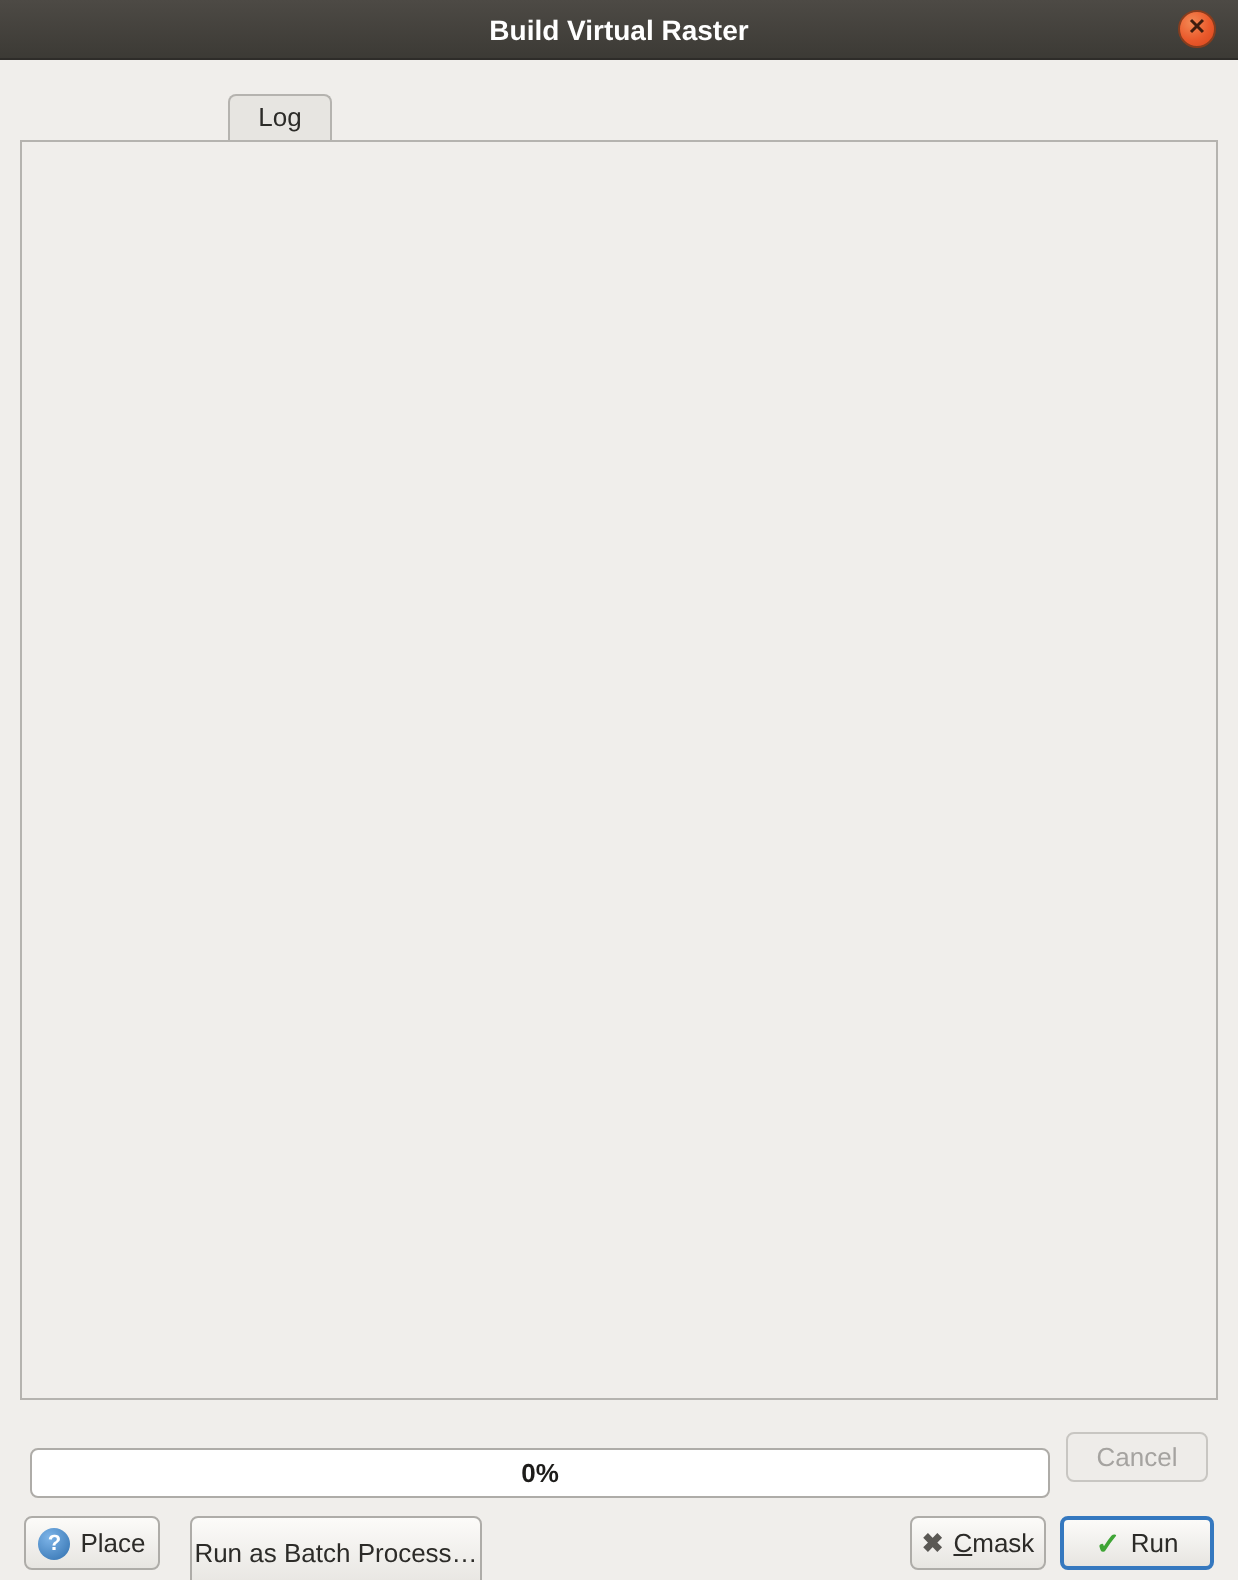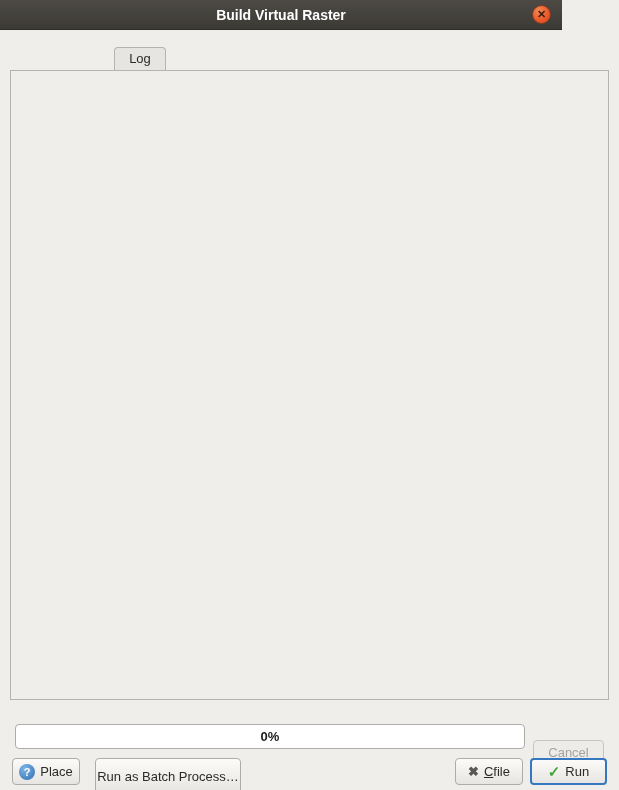--- a/index.html
+++ b/index.html
@@ -1,21 +1,21 @@
 <!DOCTYPE html>
 <html><head>
 <meta charset="utf-8">
 <style>
   * { margin:0; padding:0; box-sizing:border-box; }
   html,body { background:#d8d6d2; }
   body { font-family:"Liberation Sans", sans-serif; }
   .dlg { position:relative; width:619px; height:790px; background:#f0eeeb; overflow:hidden; }
 
   
-  .titlebar { position:absolute; left:0; top:0; width:562px; height:30px;
+  .titlebar { position:absolute; left:0; top:0; width:619px; height:30px;
     background:linear-gradient(#4d4a45,#3c3a35); border-bottom:1px solid #2e2c29; }
   .title { position:absolute; left:0; right:0; top:0; height:30px; line-height:30px;
     text-align:center; color:#ffffff; font-size:14px; font-weight:bold; }
   .closebtn { position:absolute; right:11px; top:5px; width:19px; height:19px; border-radius:50%;
     background:radial-gradient(circle at 35% 30%, #f48a55, #ea5a2c 55%, #d7451c);
     border:1px solid #873d1e; text-align:center; line-height:17px;
     color:#3f1d0e; font-size:11px; font-weight:bold; cursor:default; }
 
   
   .tab { position:absolute; border:1px solid #b5b3af; border-bottom:none;
@@ -68,21 +68,21 @@
     border-right:4px solid transparent; border-bottom:6px solid #45433f; }
   .sarrow .tri-down { width:0; height:0; border-left:4px solid transparent;
     border-right:4px solid transparent; border-top:6px solid #45433f; }
   .sthumb { position:absolute; left:1px; top:575px; width:11px; height:25px;
     background:#dbd9d5; border:1px solid #a8a6a2; border-radius:2px; }
 
   
   .progress { position:absolute; left:15px; top:724px; width:510px; height:25px;
     background:#ffffff; border:1px solid #aeaca8; border-radius:4px;
     text-align:center; line-height:23px; font-size:13px; font-weight:bold; color:#1d1c1a; }
-  .cancel { left:533px; top:740px; width:71px; height:25px; }
+  .cancel { left:533px; top:716px; width:71px; height:25px; }
   .helpbtn { left:12px; top:758px; width:68px; height:27px; }
   .batchbtn { left:95px; top:758px; width:146px; height:36px; }
   .closebtn2 { left:455px; top:758px; width:68px; height:27px; }
   .runbtn { left:530px; top:758px; width:77px; height:27px; border:2px solid #3578bf; }
 
   .helpicon { width:16px; height:16px; border-radius:50%;
     background:radial-gradient(circle at 35% 30%, #7db4e8, #2f6fae);
     color:#ffffff; font-size:11px; font-weight:bold; display:inline-flex;
     align-items:center; justify-content:center; }
   .xicon { color:#5a5854; font-size:13px; font-weight:bold; }
@@ -214,20 +214,20 @@
 
   <div class="btn helpbtn">
     <span class="helpicon">?</span>
     <span>Place</span>
   </div>
   <div class="btn batchbtn">
     <span>Run as Batch Process…</span>
   </div>
   <div class="btn closebtn2">
     <span class="xicon">✖</span>
-    <span><span class="uline">C</span><span>file</span></span>
+    <span><span class="uline">C</span><span>mask</span></span>
   </div>
   <div class="btn runbtn">
     <span class="runcheck">✓</span>
     <span>Run</span>
   </div>
 
 </div>
 
 </body></html>

